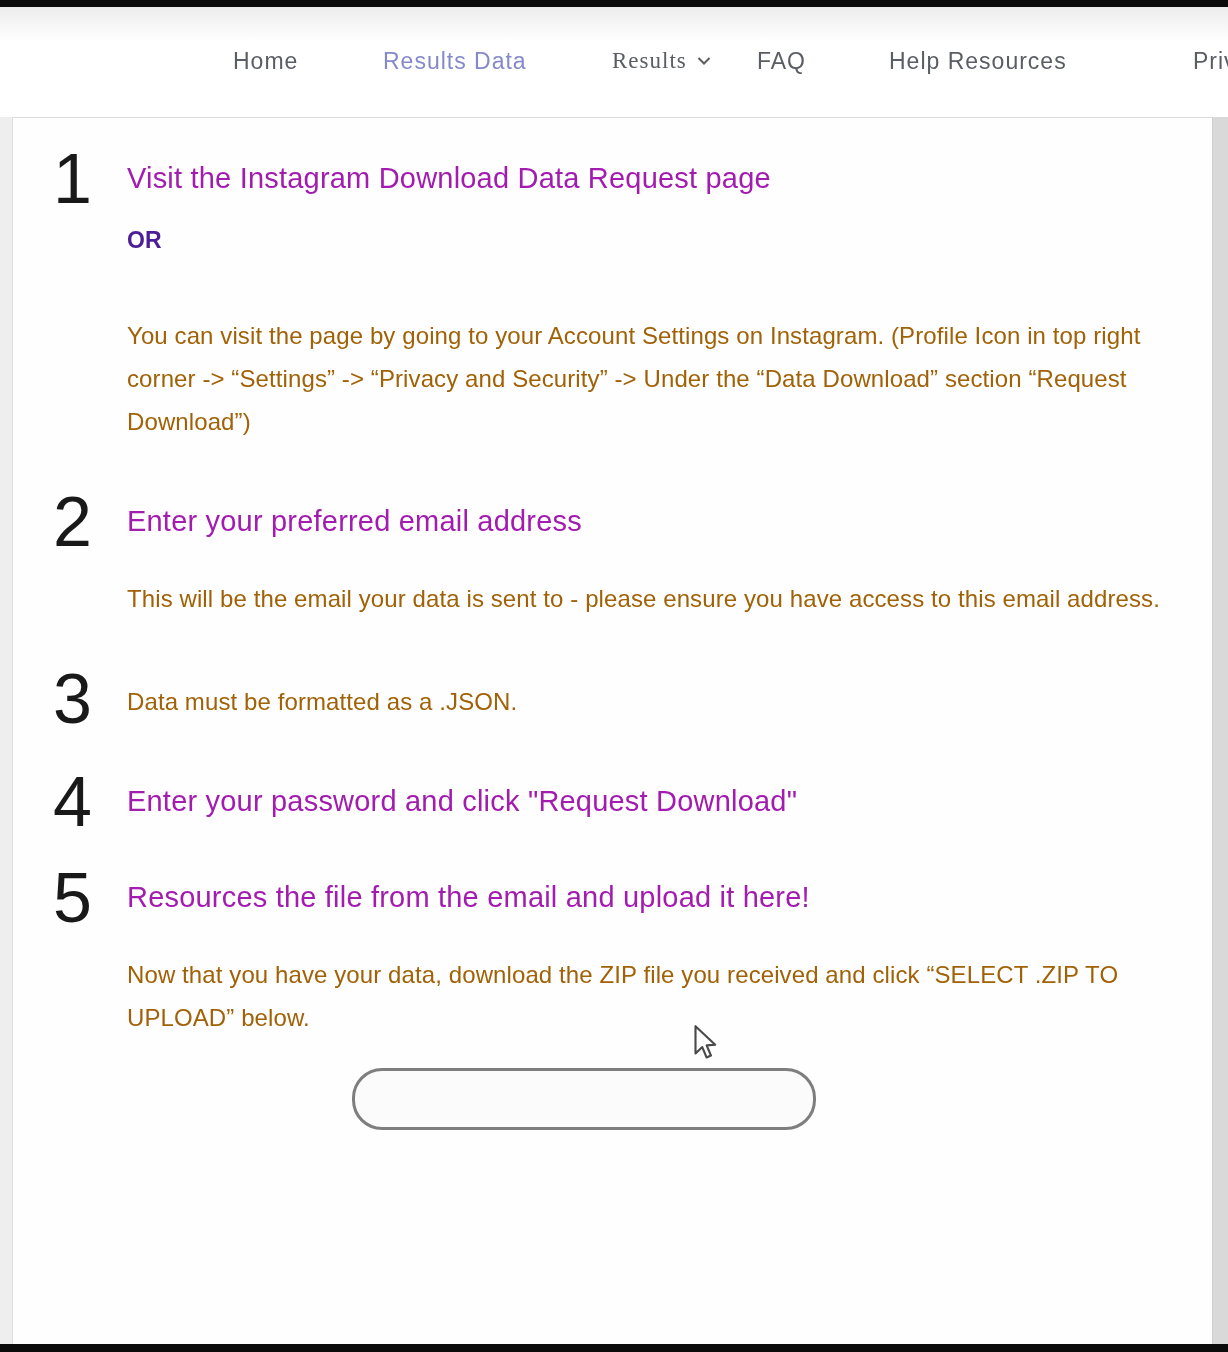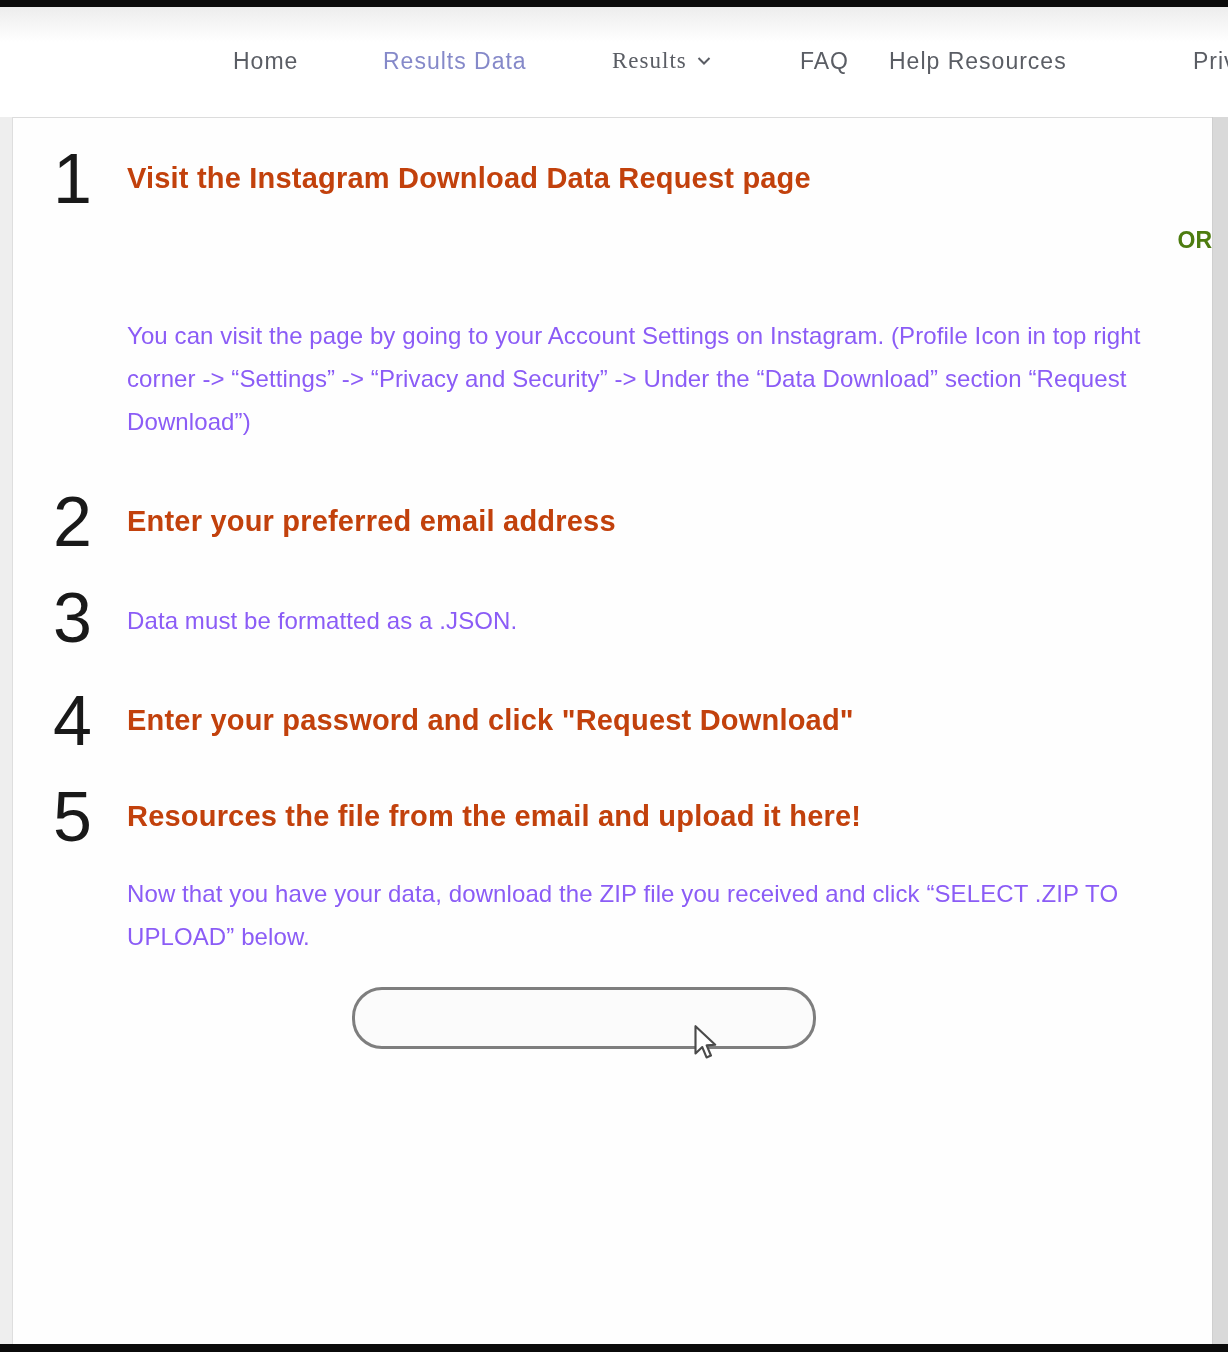--- a/index.html
+++ b/index.html
@@ -26,21 +26,21 @@
   .nav-item{
     position:absolute;top:40px;
     font-size:23px;line-height:28px;letter-spacing:1px;
     font-weight:500;color:#5a5d64;text-decoration:none;white-space:nowrap;
     cursor:pointer;
   }
   .nav-item.active{color:#8589c9;}
   .navbar .nav-item:nth-child(1){left:233px;text-align:center;}
   .navbar .nav-item:nth-child(2){left:383px;}
   .navbar .nav-item:nth-child(3){left:612px;font-family:Liberation Serif, serif;}
-  .navbar .nav-item:nth-child(4){left:800px;}
+  .navbar .nav-item:nth-child(4){left:757px;}
   .navbar .nav-item:nth-child(5){left:889px;}
   .navbar .nav-item:nth-child(6){left:1193px;}
   .chev{margin-left:10px;vertical-align:2px;}
 
   
   .left-gutter{
     position:absolute;left:0;top:117px;bottom:0;width:13px;
     background:#eeeeee;border-right:1px solid #dedede;z-index:2;
   }
   .right-rail{
@@ -57,31 +57,31 @@
   }
   .steps{list-style:none;margin:0;padding:42px 0 0 0;}
   .step{position:relative;padding-left:114px;}
   .step + .step{margin-top:60px;}
   .step-num{
     position:absolute;left:40px;top:-16px;
     font-size:70px;line-height:1;font-weight:400;color:#191919;
   }
   .step-title{
     margin:0 0 38px 0;
-    font-size:29px;line-height:36px;font-weight:700;
-    color:#c2410c;letter-spacing:0.2px;white-space:nowrap;
+    font-size:29px;line-height:36px;font-weight:400;
+    color:#a21caf;letter-spacing:0.2px;white-space:nowrap;
   }
   .step-or{
     margin:-8px 0 60px 0;
-    font-size:23px;line-height:28px;font-weight:700;color:#4d7c0f;text-align:right;
+    font-size:23px;line-height:28px;font-weight:700;color:#4c1d95;
   }
   .step-text{
     margin:0;max-width:1048px;
     font-size:24px;line-height:43px;font-weight:400;
-    color:#8b5cf6;letter-spacing:0.1px;
+    color:#a16207;letter-spacing:0.1px;
   }
 
   
   .upload-btn{
     margin:29px 0 0 339px;
     width:464px;height:62px;
     border:3px solid #7e7e7e;border-radius:30px;
     background:#fbfbfb;
     cursor:pointer;
   }
@@ -114,20 +114,21 @@
     <ol class="steps">
         <li class="step">
           <span class="step-num">1</span>
           <h2 class="step-title">Visit the Instagram Download Data Request page</h2>
           <div class="step-or">OR</div>
           <p class="step-text">You can visit the page by going to your Account Settings on Instagram. (Profile Icon in top right corner -&gt; “Settings” -&gt; “Privacy and Security” -&gt; Under the “Data Download” section “Request Download”)</p>
         </li>
         <li class="step">
           <span class="step-num">2</span>
           <h2 class="step-title">Enter your preferred email address</h2>
+          <p class="step-text">This will be the email your data is sent to - please ensure you have access to this email address.</p>
         </li>
         <li class="step">
           <span class="step-num">3</span>
           <p class="step-text">Data must be formatted as a .JSON.</p>
         </li>
         <li class="step">
           <span class="step-num">4</span>
           <h2 class="step-title">Enter your password and click "Request Download"</h2>
         </li>
         <li class="step">

